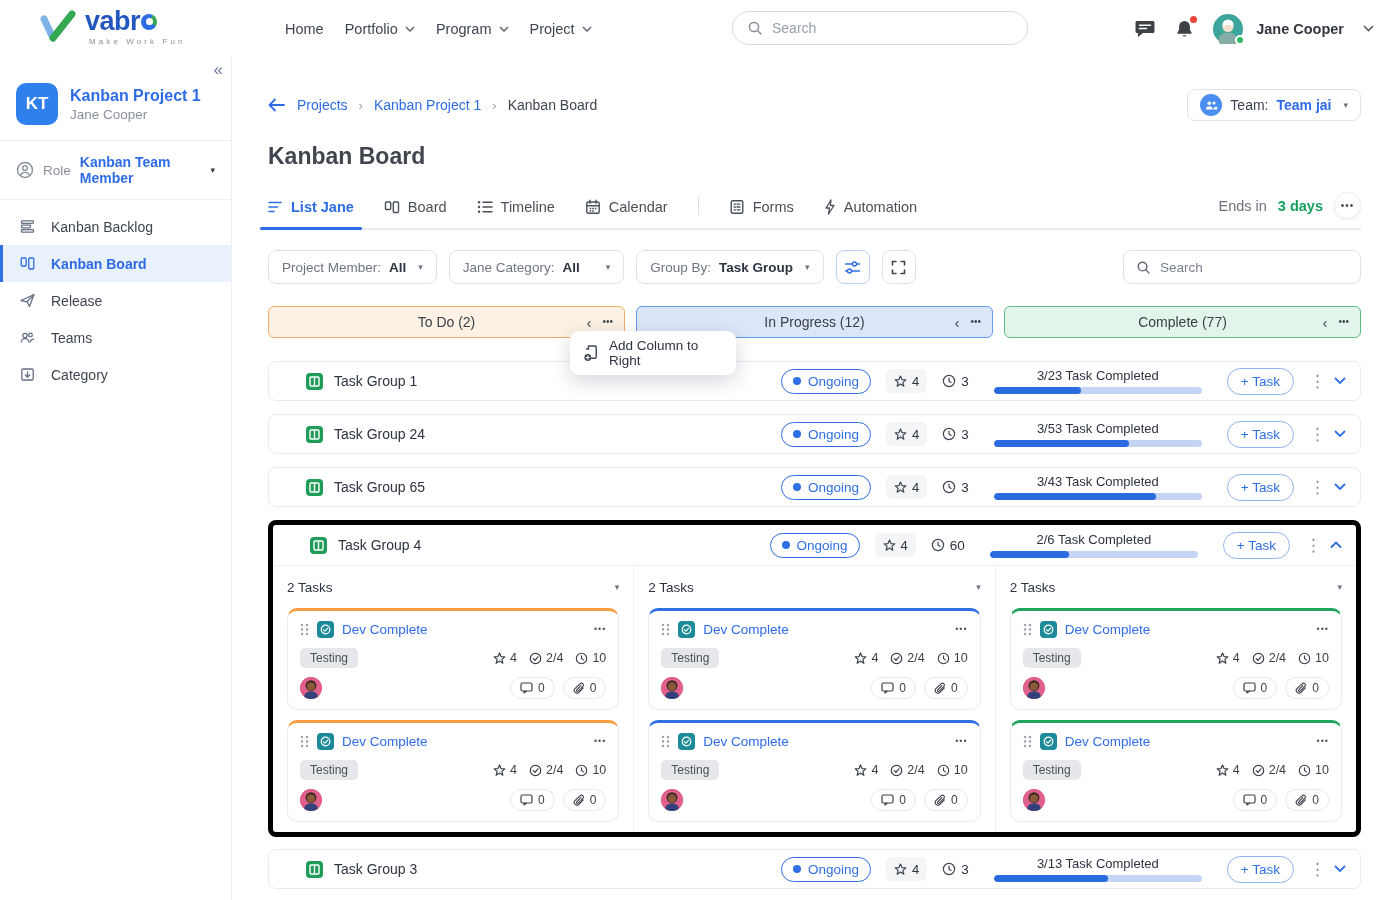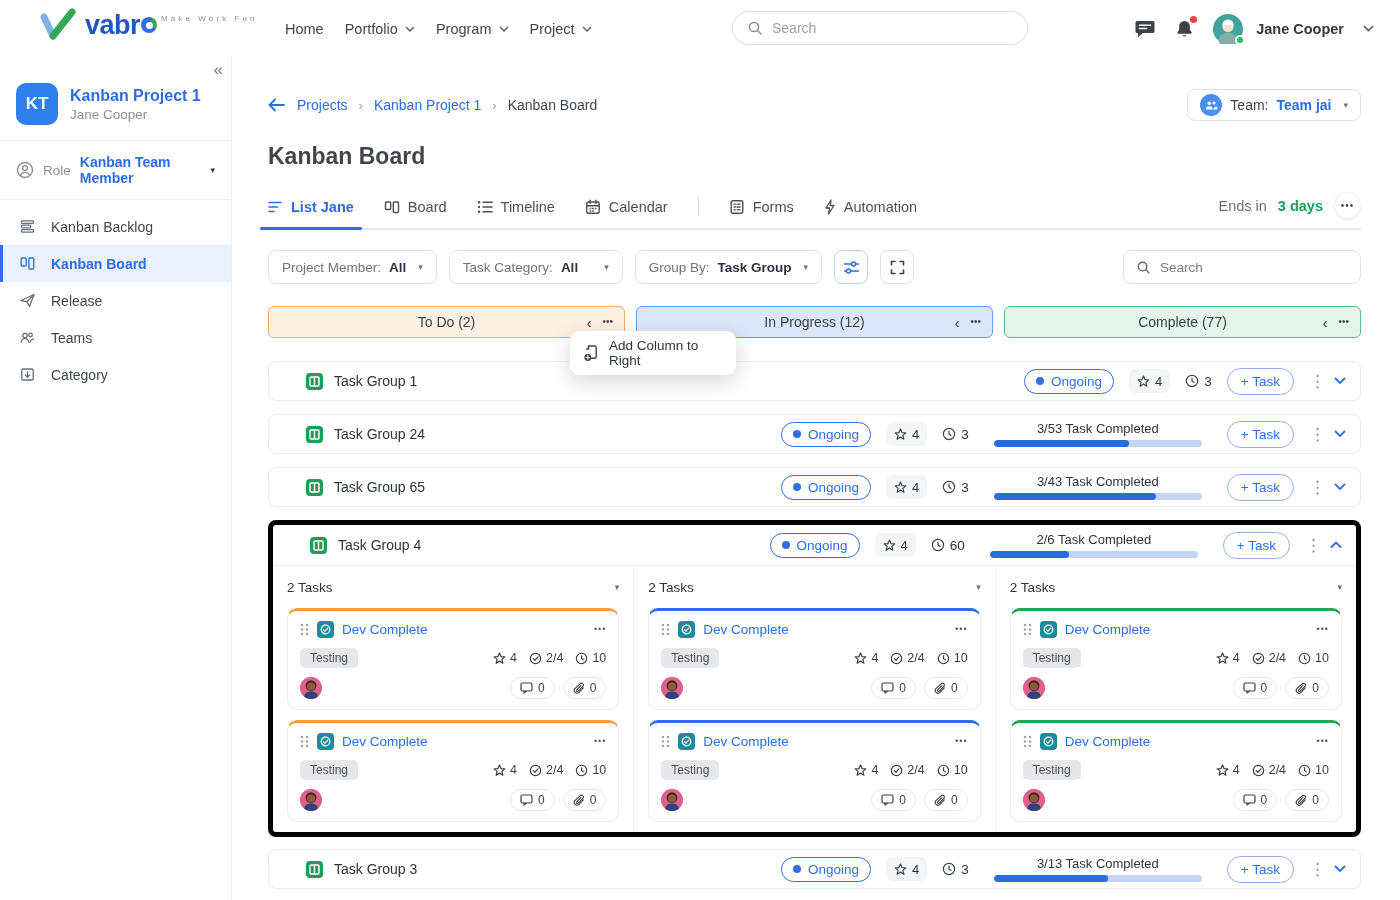--- a/index.html
+++ b/index.html
@@ -5,21 +5,21 @@
   * { box-sizing: border-box; margin: 0; padding: 0; }
   html,body { width:1400px; height:900px; overflow:hidden; background:#fff;
     font-family:"Liberation Sans", sans-serif; color:#3f4651; }
   i { font-style:normal; }
   svg { display:block; }
 
   
   .topbar { position:absolute; top:0; left:0; width:1400px; height:57px; background:#fff; z-index:30; }
   .topbar-divider { position:absolute; top:57px; left:232px; right:0; height:1px; background:#eceef2; }
   .logo { position:absolute; left:40px; top:8px; display:flex; align-items:center; gap:7px; }
-  .brand-col { display:flex; }
+  .brand-col { display:flex; flex-direction:column; }
   .brand-line { display:flex; align-items:center; }
   .brand-name { font-size:27px; font-weight:700; color:#2456c0; letter-spacing:-0.5px; line-height:1; }
   .o-swirl { display:inline-block; width:16px; height:16px; border-radius:50%; margin-left:1px;
     background:conic-gradient(from 200deg, #2e6be6 0 52%, #35a853 52% 78%, #2e6be6 78% 100%); position:relative; }
   .o-swirl::after { content:""; position:absolute; left:4.5px; top:4.5px; width:7px; height:7px; border-radius:50%; background:#fff; }
   .brand-tagline { font-size:8px; letter-spacing:3.1px; color:#8a8f98; margin-top:2px; margin-left:4px; }
   .topnav { position:absolute; left:285px; top:0; height:57px; display:flex; align-items:center; gap:21px; }
   .topnav-item { display:flex; align-items:center; gap:7px; font-size:14.5px; color:#3f4651; cursor:pointer; }
   .chev { color:#5f6670; }
   .topsearch { position:absolute; left:732px; top:11px; width:296px; height:34px; border:1px solid #d9dde3;
@@ -421,21 +421,21 @@
     </div>
   </div>
 
   <div class="filters-row">
     <div class="dropdown">
       <span>Project Member:</span>
       <span class="dd-value">All</span>
       <span class="dd-caret">▾</span>
     </div>
     <div class="dropdown">
-      <span>Task Category:</span>
+      <span>Jane Category:</span>
       <span class="dd-value">All</span>
       <span class="dd-caret" style="margin-left:18px;">▾</span>
     </div>
     <div class="dropdown">
       <span>Group By:</span>
       <span class="dd-value">Task Group</span>
       <span class="dd-caret">▾</span>
     </div>
     <div class="iconbtn sliders">
       <svg width="17" height="15" viewBox="0 0 17 15" fill="none">
@@ -507,20 +507,26 @@
             </svg>
             <span>4</span>
           </span>
         <span class="clock-stat">
             <svg width="14" height="14" viewBox="0 0 14 14" fill="none">
               <circle cx="7" cy="7" r="5.6" stroke="#3f4651" stroke-width="1.2"></circle>
               <path d="M7 4 V7 L9 8.5" stroke="#3f4651" stroke-width="1.2" stroke-linecap="round"></path>
             </svg>
             <span>3</span>
           </span>
+        <span class="progress-block">
+          <span class="progress-label">3/23 Task Completed</span>
+          <span class="progress-track">
+              <span class="progress-fill" style="display: block; width: 42%;"></span>
+            </span>
+        </span>
         <span class="add-task">+ Task</span>
         <span class="kebab-v">⋮</span>
         <span class="row-chevron">
             <svg width="12" height="8" viewBox="0 0 12 8" fill="none">
               <path d="M1.5 1.5 L6 6 L10.5 1.5" stroke="#2f6fe4" stroke-width="1.8" stroke-linecap="round"></path>
             </svg>
           </span>
       </div>
     </div>
 

